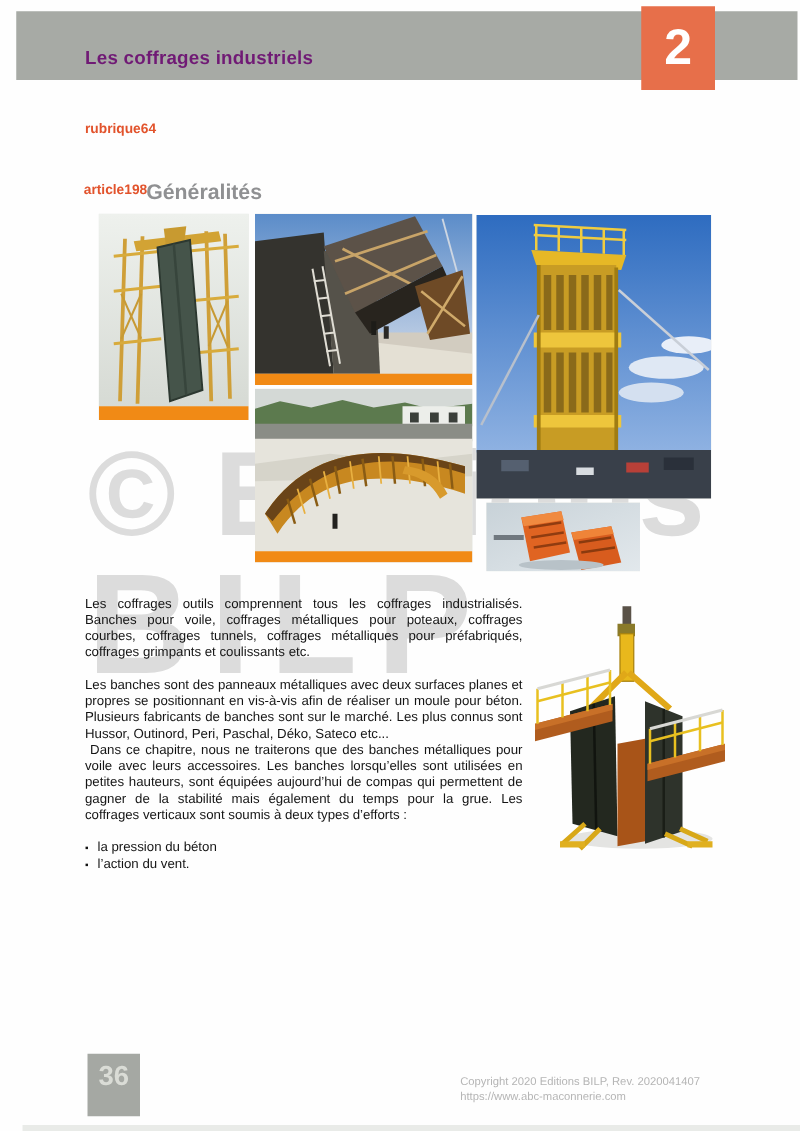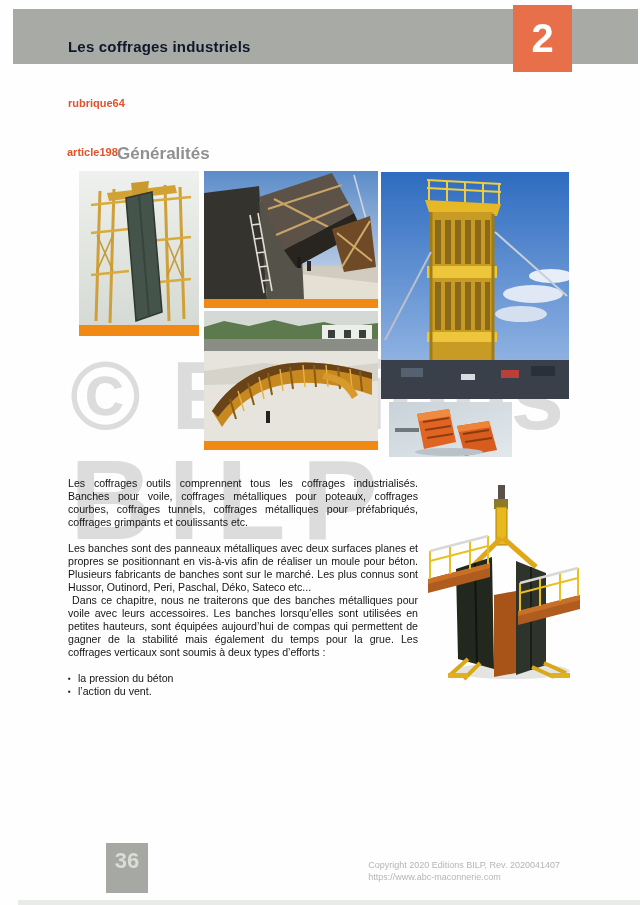--- a/index.html
+++ b/index.html
@@ -8,21 +8,21 @@
     background:#fefefe; overflow:hidden;
     font-family:"Liberation Sans", sans-serif;
   }
   
   .header-bar {
     position:absolute; left:13px; top:9px; width:625px; height:55px;
     background:#a7aaa5; z-index:2;
   }
   .header-title {
     position:absolute; left:55px; bottom:9px;
-    color:#0f172a; font-size:15px; font-weight:bold; letter-spacing:0.2px;
+    color:#701a75; font-size:15px; font-weight:bold; letter-spacing:0.2px;
   }
   .chapter-badge {
     position:absolute; left:513px; top:5px; width:59px; height:67px;
     background:#e76f4a; z-index:3;
     display:flex; align-items:center; justify-content:center;
     color:#ffffff; font-size:40px; font-weight:bold;
   }
   
   .tag { position:absolute; font-size:11px; font-weight:bold; color:#e2532c; z-index:3;text-align:center; }
   .rubrique-tag { left:68px; top:97px; }
@@ -57,21 +57,21 @@
     font-size:10.6px; line-height:13px; color:#141414; text-align:justify;
   }
   .para { margin:0 0 13px 0; }
   .para.joined { margin:0; }
   .bullets { margin-top:13px; }
   .bullet-row { display:flex; align-items:flex-start; margin:0; }
   .bullet-marker { width:10px; font-size:8px; line-height:13px; flex:0 0 auto; }
   
   .page-num-box {
     position:absolute; left:70px; top:843px; width:42px; height:50px;
-    background:#a5a8a3; z-index:2; text-align:center;margin-left:36px;
+    background:#a5a8a3; z-index:2; text-align:center;
   }
   .page-num { color:#dadcd6; font-size:22px; font-weight:bold; line-height:30px; display:block; margin-top:3px; }
   .copyright {
     position:absolute; right:80px; top:860px; z-index:2;
     text-align:left; font-size:9px; line-height:11.5px; color:#b5b5b5;
   }
   .bottom-edge {
     position:absolute; left:18px; right:0; bottom:0; height:5px;
     background:#e9ebe8; z-index:1;
   }

